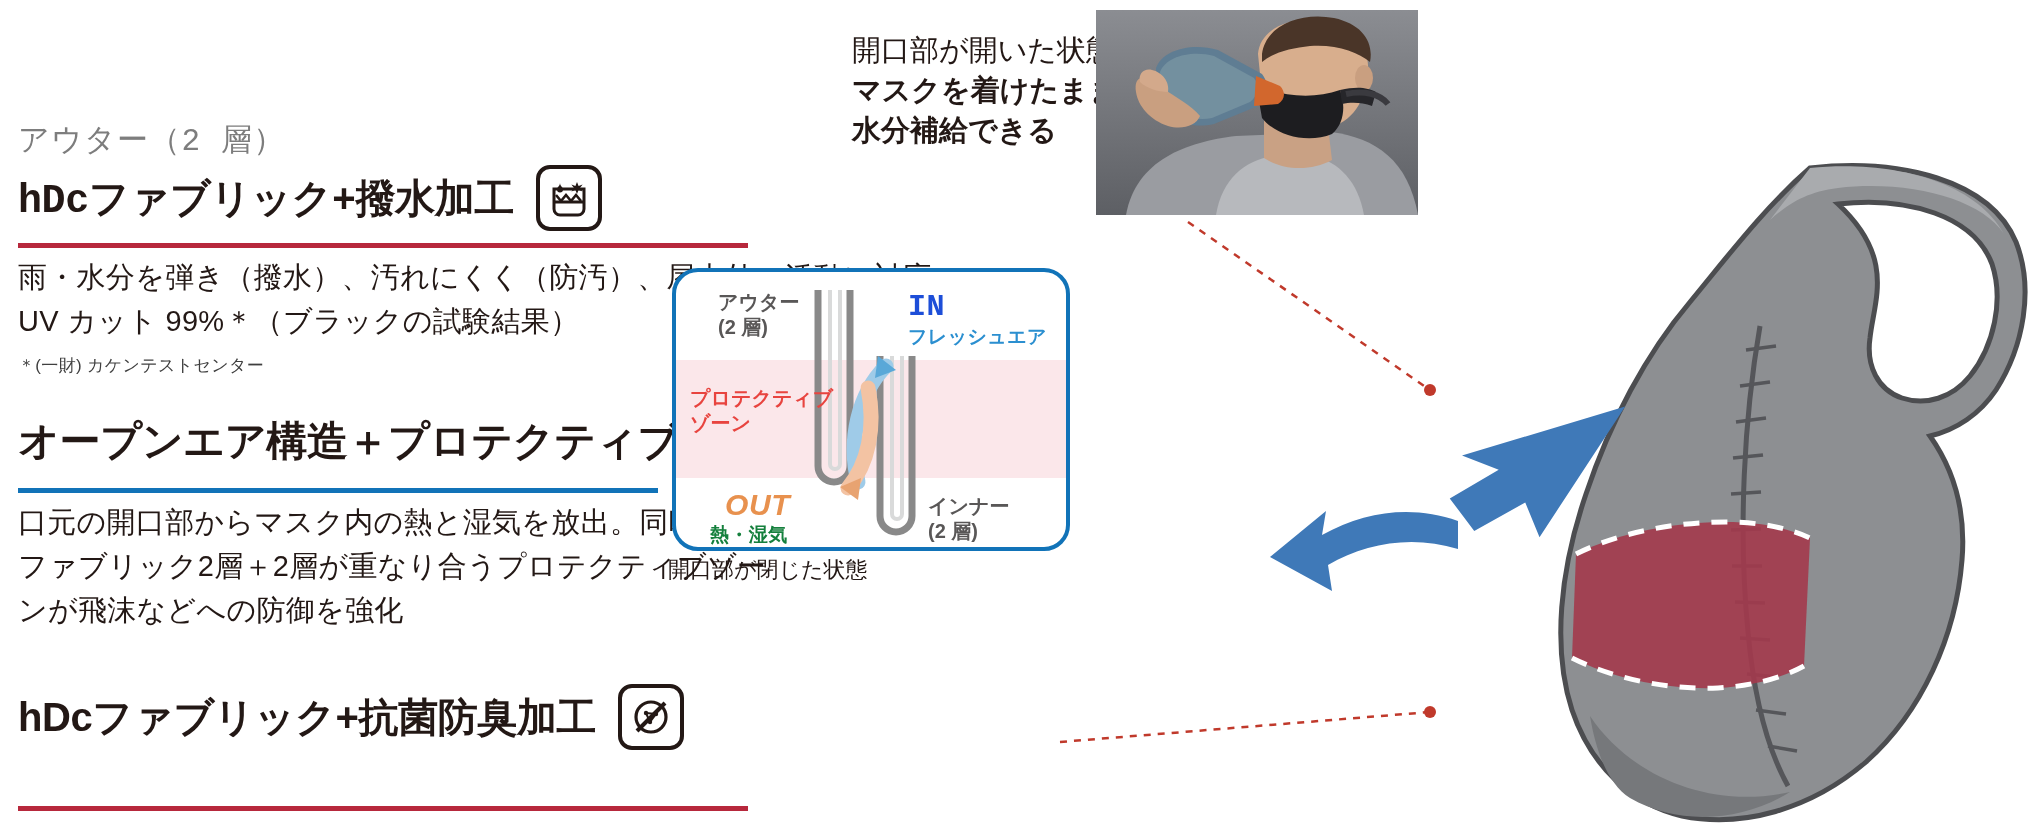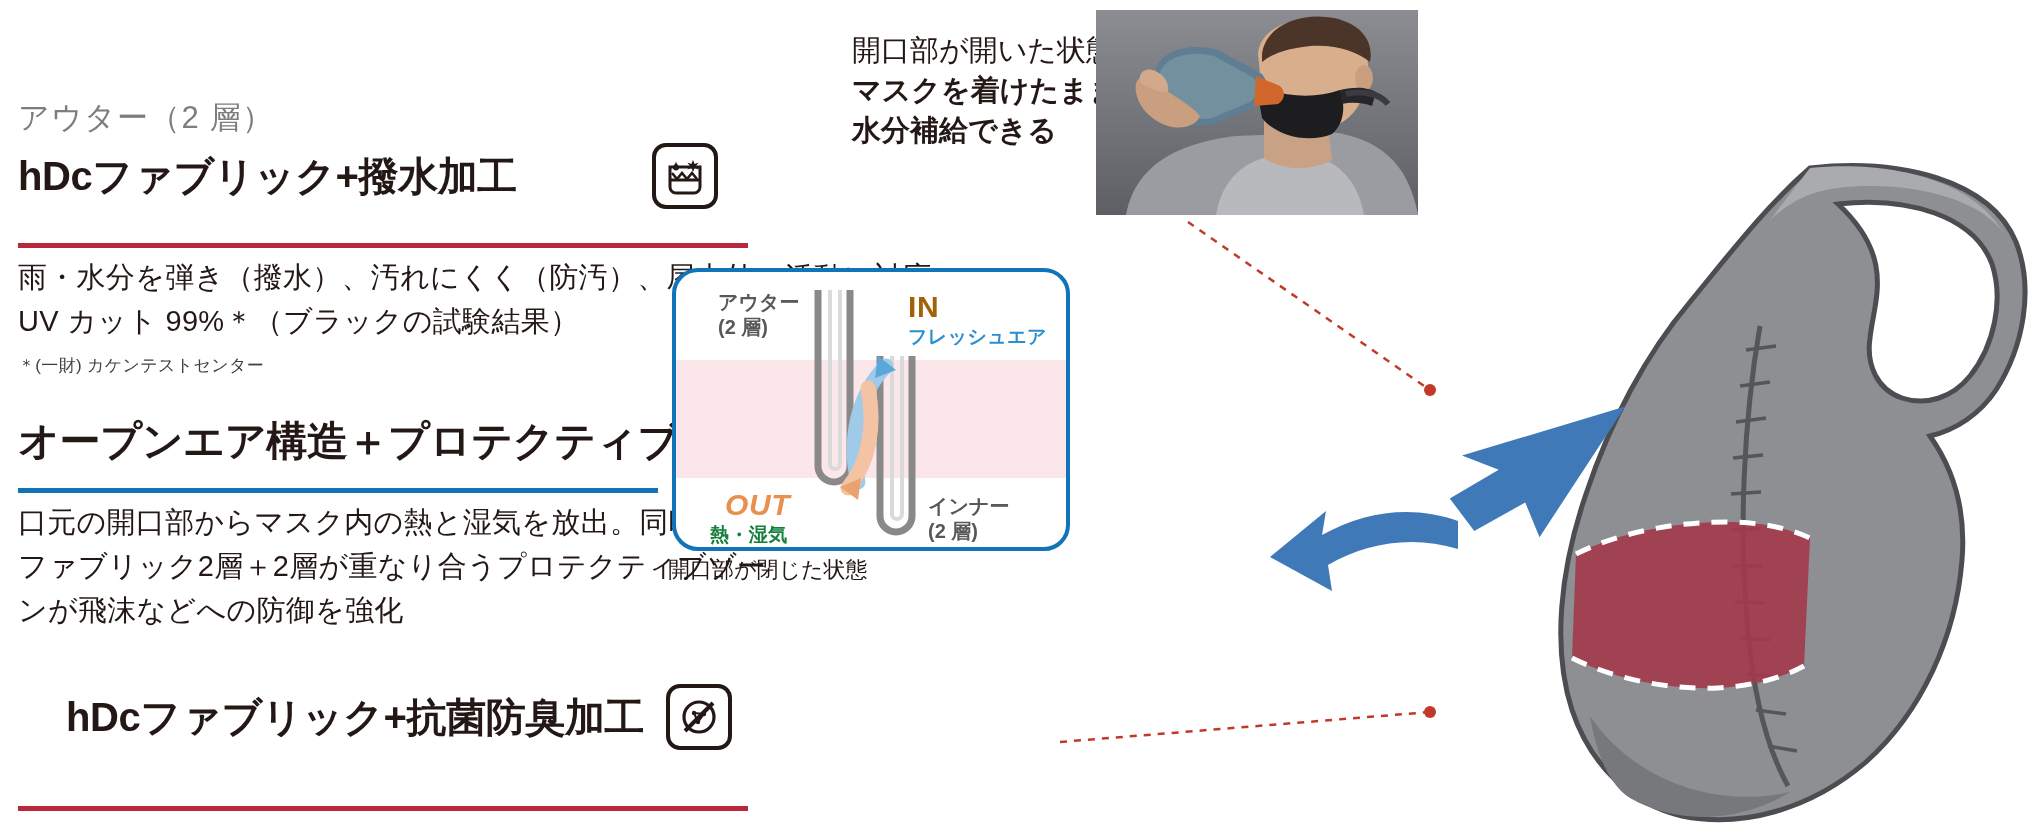--- a/index.html
+++ b/index.html
@@ -22,38 +22,38 @@
             display:flex;align-items:center;justify-content:center;box-sizing:border-box;}
 
   
   #diagram{left:672px;top:268px;width:398px;height:283px;
            border:4px solid #1173b8;border-radius:26px;background:#fff;
            box-sizing:border-box;overflow:hidden;}
   #pzone{position:absolute;left:0;top:88px;width:100%;height:118px;background:#fbe7ea;}
   .layer-lbl{position:absolute;font-size:20px;line-height:25px;color:#595757;font-weight:600;}
   .pz-lbl{position:absolute;font-size:20px;line-height:25px;color:#e8443f;font-weight:800;}
   .io-lbl{position:absolute;font-weight:800;letter-spacing:.02em;}
-  .in-big{font-size:30px;color:#a16207;}
+  .in-big{font-size:30px;color:#1d4ed8;font-family:Liberation Mono, monospace;}
   .in-sml{font-size:19px;color:#2b8fd0;font-weight:700;}
   .out-big{font-size:30px;color:#e8914e;}
   .out-sml{font-size:19px;color:#15803d;font-weight:700;text-align:right;}
   .cap-under{position:absolute;font-size:22px;color:#231815;}
 
   
   #photo{left:1096px;top:10px;width:322px;height:205px;overflow:hidden;
          background:#6e6f73;}
   .cal-txt{position:absolute;font-size:29px;line-height:40px;color:#231815;}
   .cal-txt.b{font-weight:700;}
 </style>
 </head>
 <body>
 
-<div class="abs" style="left:18px;top:97px;width:700px;">
+<div class="abs" style="left:18px;top:119px;width:700px;font-family:Liberation Mono, monospace;">
   <div class="feat-sub nowrap">アウター（2 層）</div>
-  <div style="display:flex;align-items:center;gap:22px;margin-top:4px;justify-content:space-between;">
+  <div style="display:flex;align-items:center;gap:22px;margin-top:4px;">
     <div class="feat-title nowrap">hDcファブリック+撥水加工</div>
     <div class="icon-box">
       <svg width="46" height="46" viewBox="0 0 46 46">
         <path d="M8 14 h30 v20 a6 6 0 0 1 -6 6 H14 a6 6 0 0 1 -6 -6 Z" fill="none" stroke="#231815" stroke-width="3"></path>
         <line x1="8" y1="27" x2="38" y2="27" stroke="#231815" stroke-width="3"></line>
         <polyline points="10,20 15,26 20,20 25,26 30,20 35,26" fill="none" stroke="#231815" stroke-width="2.6"></polyline>
         <path d="M14 8 c0,3 -3,4 -3,6.5 a3 3 0 0 0 6 0 C17 12 14 11 14 8 Z" fill="#231815"></path>
         <path d="M31 7 l1.6 4 4-1.6 -2.6 3.6 2.6 3.6 -4 -1.6 -1.6 4 -1.6 -4 -4 1.6 2.6 -3.6 -2.6 -3.6 4 1.6 Z" fill="#231815"></path>
       </svg>
     </div>
@@ -80,21 +80,21 @@
       </svg>
     </div>
   </div>
 </div>
 <div class="abs rule blue" style="left:18px;top:488px;width:640px;"></div>
 <div class="abs body-txt nowrap" style="left:18px;top:500px;">口元の開口部からマスク内の熱と湿気を放出。同時に</div>
 <div class="abs body-txt nowrap" style="left:18px;top:544px;">ファブリック2層＋2層が重なり合うプロテクティブゾー</div>
 <div class="abs body-txt nowrap" style="left:18px;top:588px;">ンが飛沫などへの防御を強化</div>
 
 <div class="abs" style="left:18px;top:680px;">
-  <div style="display:flex;align-items:center;gap:22px;margin-top:4px;margin-left:48px;">
+  <div style="display:flex;align-items:center;gap:22px;margin-top:4px;">
     <div class="feat-title nowrap">hDcファブリック+抗菌防臭加工</div>
     <div class="icon-box">
       <svg width="48" height="48" viewBox="0 0 48 48">
         <circle cx="24" cy="24" r="15" fill="none" stroke="#231815" stroke-width="3.2"></circle>
         <circle cx="19" cy="20" r="2.2" fill="#231815"></circle>
         <circle cx="29" cy="21" r="2.2" fill="#231815"></circle>
         <circle cx="23" cy="29" r="2.2" fill="#231815"></circle>
         <line x1="19" y1="20" x2="29" y2="21" stroke="#231815" stroke-width="2"></line>
         <line x1="29" y1="21" x2="23" y2="29" stroke="#231815" stroke-width="2"></line>
         <line x1="19" y1="20" x2="23" y2="29" stroke="#231815" stroke-width="2"></line>
@@ -119,20 +119,24 @@
     <path d="M186 214 C176 172 186 126 214 98" fill="none" stroke="#9fcbe8" stroke-width="15" stroke-linecap="round"></path>
     <path d="M206 88 l18 14 -21 8 Z" fill="#5aa8d8"></path>
 
     <path d="M196 120 C204 160 196 196 176 220" fill="none" stroke="#f3c3a3" stroke-width="15" stroke-linecap="round"></path>
     <path d="M186 232 l-18 -13 21 -9 Z" fill="#e8a371"></path>
   </svg>
 
   <div class="layer-lbl" style="left:42px;top:18px;">
     <span>アウター</span><br>
     <span>(2 層)</span>
+  </div>
+  <div class="pz-lbl" style="left:14px;top:114px;">
+    <span>プロテクティブ</span><br>
+    <span>ゾーン</span>
   </div>
   <div class="layer-lbl" style="left:252px;top:222px;">
     <span>インナー</span><br>
     <span>(2 層)</span>
   </div>
   <div class="io-lbl in-big" style="left:232px;top:18px;">IN</div>
   <div class="io-lbl in-sml nowrap" style="left:232px;top:52px;">フレッシュエア</div>
   <div class="io-lbl out-big" style="left:49px;top:216px;font-style:italic;">OUT</div>
   <div class="io-lbl out-sml nowrap" style="left:34px;top:250px;">熱・湿気</div>
 </div>

